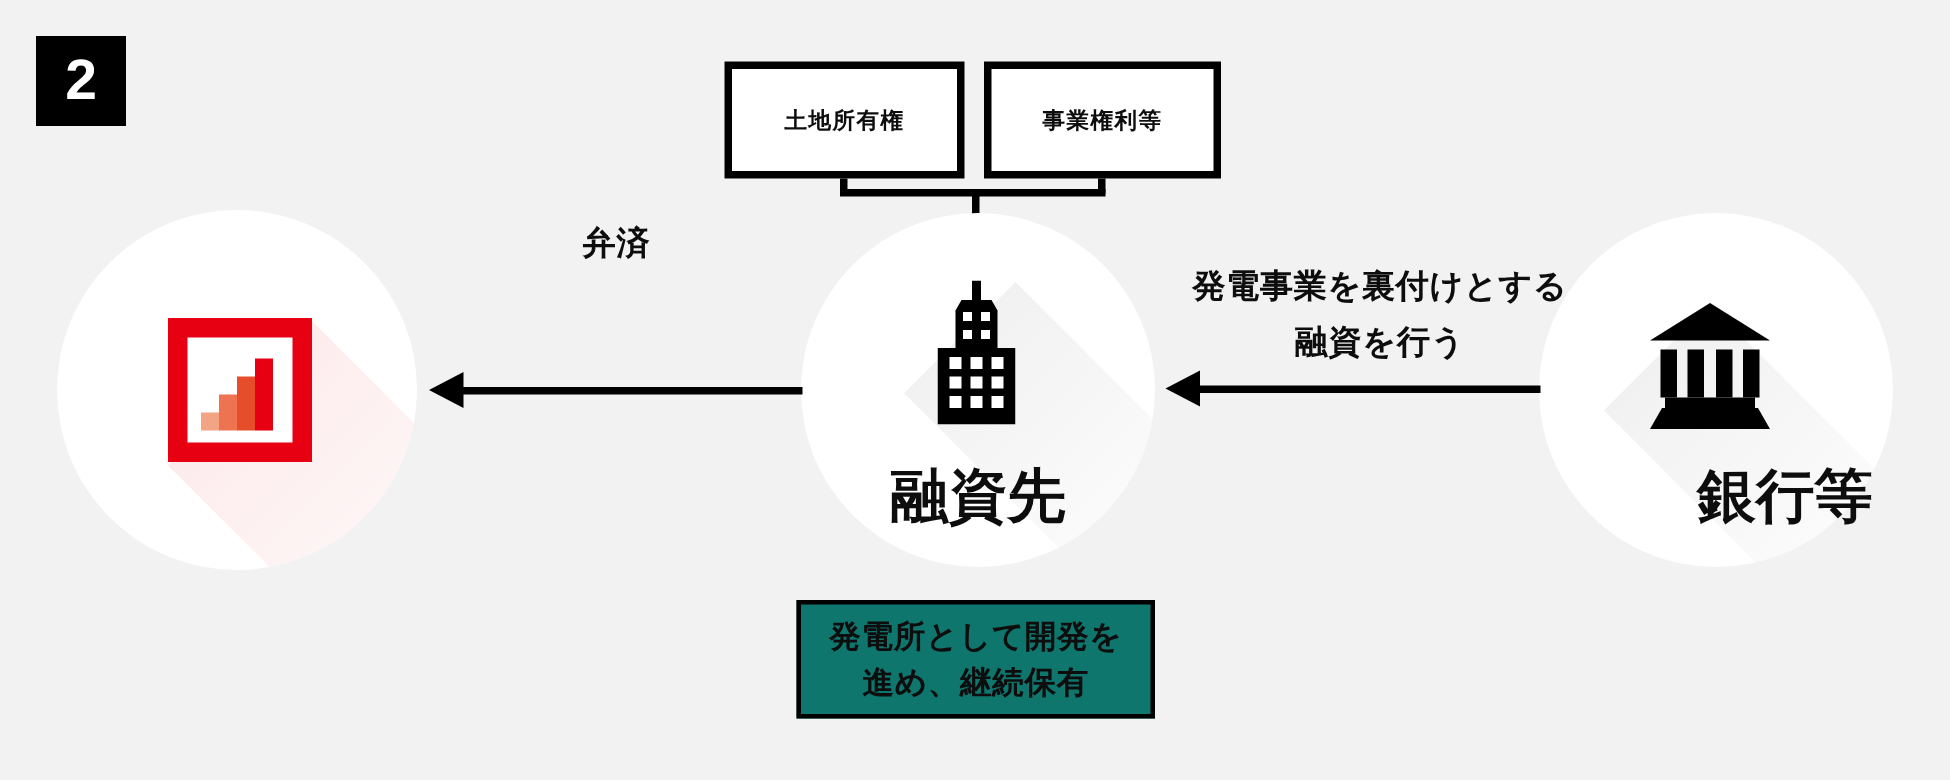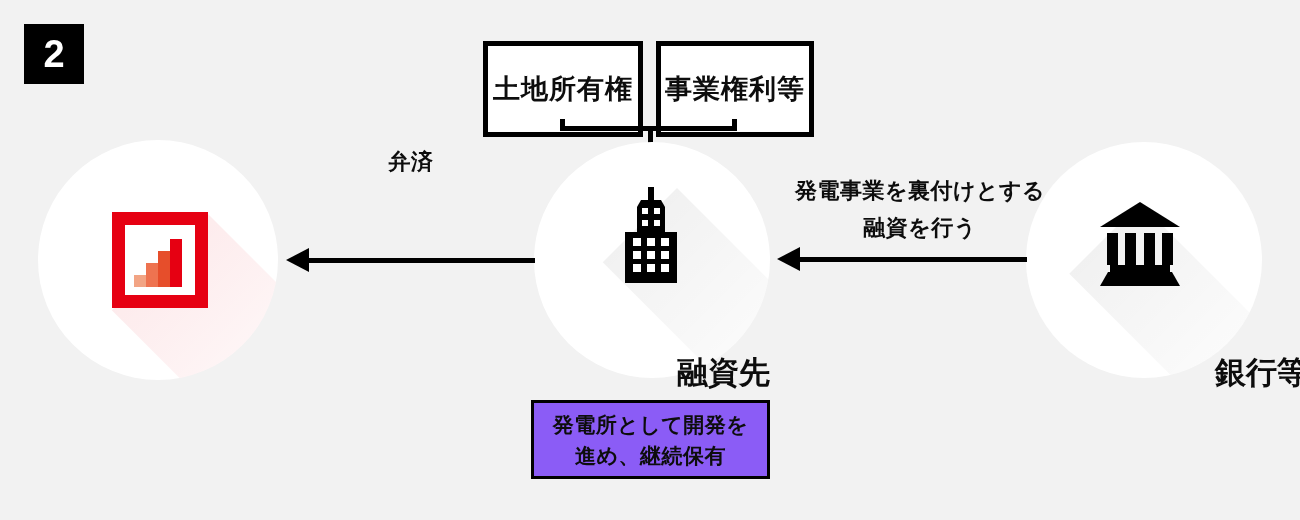--- a/index.html
+++ b/index.html
@@ -14,23 +14,23 @@
 
   
   .step-badge {
     left:24px; top:24px; width:60px; height:60px; background:#000;
     color:#fff; font-size:38px; font-weight:bold;
     display:flex; align-items:center; justify-content:center;
   }
 
   
   .tbox {
-    top:41px; height:96px; background:#fff; border:5px solid #000;
+    top:41px; height:78px; background:#fff; border:5px solid #000;
     display:flex; align-items:center; justify-content:center;
-    font-size:27px; font-weight:bold; letter-spacing:1px; white-space:nowrap;
+    font-size:15px; font-weight:bold; letter-spacing:1px; white-space:nowrap;
   }
   .tbox-1 { left:483px; width:160px; }
   .tbox-2 { left:656px; width:158px; }
 
   
   .conn { background:#000; }
   .conn-v1 { left:560px; top:119px; width:5px;  height:10px; }
   .conn-v2 { left:732px; top:119px; width:5px;  height:10px; }
   .conn-h  { left:560px; top:126px; width:177px; height:5px; }
   .conn-stub { left:648px; top:129px; width:5px; height:14px; }
@@ -59,21 +59,21 @@
   .logo .b1 { left:9px;  width:12px; height:12px; }
   .logo .b2 { left:21px; width:12px; height:24px; }
   .logo .b3 { left:33px; width:12px; height:36px; }
   .logo .b4 { left:45px; width:12px; height:48px; }
 
   .mid-icon  { position:absolute; left:91px; top:45px; }
   .bank-icon { position:absolute; left:74px; top:60px; }
 
   
   .node-title {
-    text-align:right; font-weight:bold; font-size:31px; white-space:nowrap;margin-top:48px;
+    text-align:center; font-weight:bold; font-size:39px; white-space:nowrap;
   }
   .borrower-title { left:534px; top:304px; width:236px; }
   .bank-title     { left:1072px; top:304px; width:236px; }
   .borrower-subtitle {
     left:504px; top:345px; width:300px; text-align:center;
     font-size:20px; font-weight:500; letter-spacing:1px; white-space:nowrap; color:#1c1c1c;
   }
 
   
   .arrow-line { background:#000; height:5px; }
@@ -85,21 +85,21 @@
 
   
   .flow-label { text-align:center; font-weight:bold; font-size:22px; line-height:38px; letter-spacing:0.5px; white-space:nowrap; }
   .flow-label-left  { left:288px; top:143px; width:246px; }
   .flow-label-right { left:770px; top:172px; width:256px; line-height:37px;margin-left:22px; }
   .flow-label span { display:block; }
 
   
   .note-box {
     left:531px; top:400px; width:239px; height:79px;
-    background:#8b5cf6; border:3px solid #000;
+    background:#0f766e; border:3px solid #000;
     display:flex; flex-direction:column; align-items:center; justify-content:center;
     font-size:21px; font-weight:bold; line-height:31px; letter-spacing:0.5px; white-space:nowrap;
   }
 </style>
 </head>
 <body>
 
 <div class="canvas">
 
   <div class="abs step-badge">2</div>

